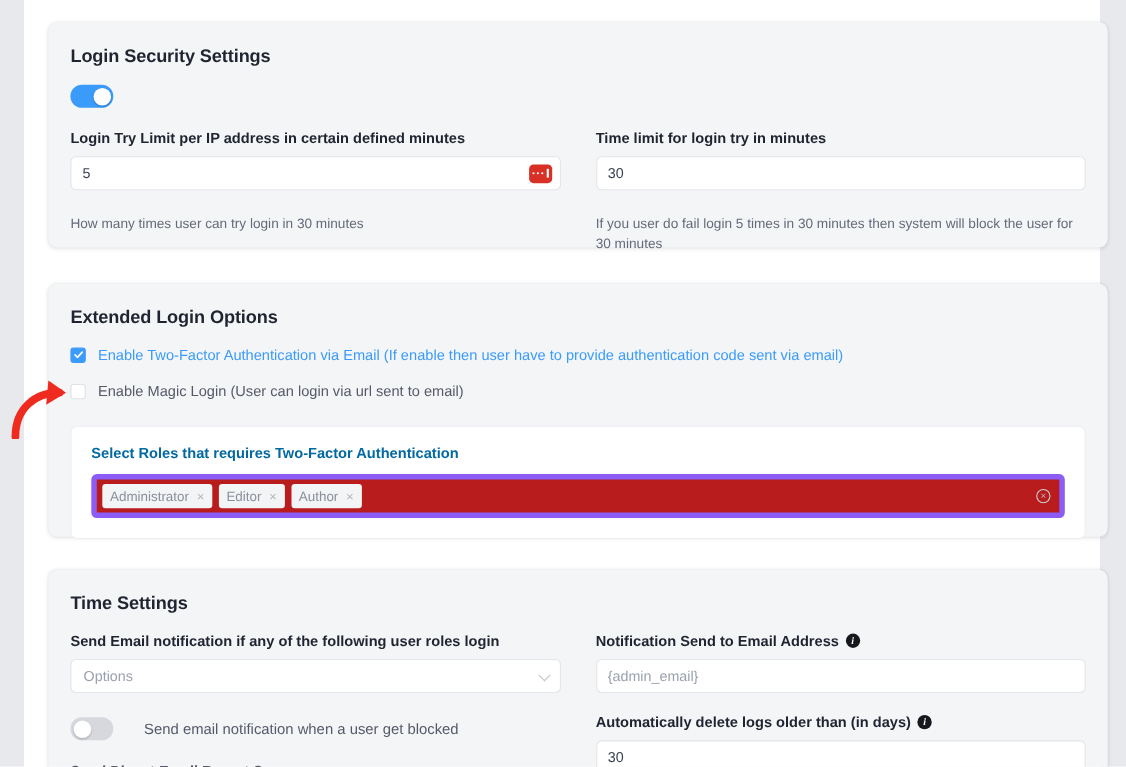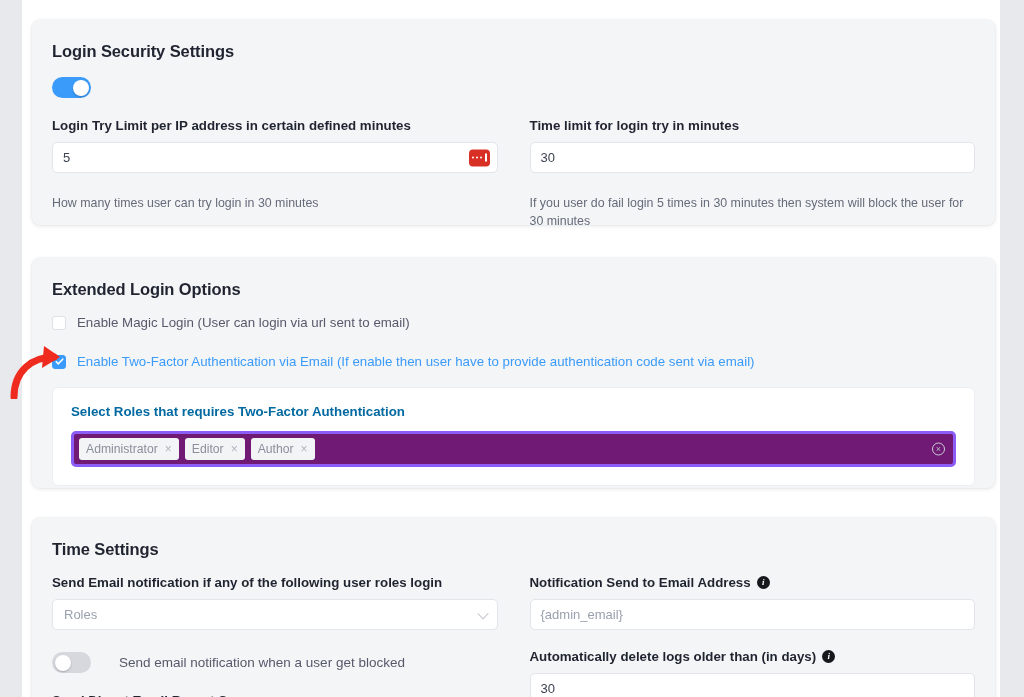--- a/index.html
+++ b/index.html
@@ -26,21 +26,21 @@
     background: #e8e9ec;
   }
   .content {
     position: absolute; top: 0; left: 22px; right: 24px; bottom: 0;
     background: #ffffff;
     padding: 0;
   }
 
   .card {
     position: absolute;
-    left: 10px;
+    left: 22px;
     width: 963px;
     background: #f4f5f7;
     border-radius: 8px;
     box-shadow: 0 1px 4px rgba(16,24,40,0.10), 0 0 0 1px rgba(16,24,40,0.025);
     padding: 22px 20px 20px 20px;
   }
   #card-login-security { top: 20px;  height: 205px; }
   #card-extended      { top: 258px; height: 230px; }
   #card-other         { top: 518px; height: 210px; }
 
@@ -141,23 +141,23 @@
     background: #ffffff;
     border: 1px solid #eceef1;
     border-radius: 6px;
     padding: 16px 18px 18px 18px;
   }
   .inner-title {
     font-size: 13.3px; font-weight: bold; color: #0369a1; margin-bottom: 12px;
   }
   .multiselect {
     position: relative;
-    border: 3px solid #8b5cf6;
+    border: 5px solid #8b5cf6;
     border-radius: 5px;
-    background: #701a75;
+    background: #b91c1c;
     min-height: 30px;
     display: flex; align-items: center; flex-wrap: wrap; gap: 6px;
     padding: 4px 30px 4px 5px;
   }
   .chip {
     display: inline-flex; align-items: center; gap: 7px;
     background: #f3f4f6;
     border-radius: 3px;
     padding: 2px 7px;
     font-size: 12.2px;
@@ -247,32 +247,32 @@
             <span class="val">30</span>
           </div>
           <div class="help-text">If you user do fail login 5 times in 30 minutes then system will block the user for 30 minutes</div>
         </div>
       </div>
     </section>
 
     <section class="card" id="card-extended">
       <h2 class="card-title">Extended Login Options</h2>
 
-      <div class="check-row">
-        <span class="checkbox"></span>
-        <span class="check-label">Enable Magic Login (User can login via url sent to email)</span>
-      </div>
-
       <div class="check-row" style="margin-bottom:18px;">
         <span class="checkbox checked">
           <svg width="9" height="9" viewBox="0 0 10 10">
             <path d="M1.4 5.2 L3.8 7.6 L8.6 2.4" fill="none" stroke="#ffffff" stroke-width="1.7" stroke-linecap="round" stroke-linejoin="round"></path>
           </svg>
         </span>
         <span class="check-label active">Enable Two-Factor Authentication via Email (If enable then user have to provide authentication code sent via email)</span>
+      </div>
+
+      <div class="check-row">
+        <span class="checkbox"></span>
+        <span class="check-label">Enable Magic Login (User can login via url sent to email)</span>
       </div>
 
       <div class="inner-panel">
         <div class="inner-title">Select Roles that requires Two-Factor Authentication</div>
         <div class="multiselect">
           <span class="chip">
             <span>Administrator</span>
             <span class="x">×</span>
           </span>
           <span class="chip">
@@ -288,21 +288,21 @@
       </div>
     </section>
 
     <section class="card" id="card-other">
       <h2 class="card-title">Time Settings</h2>
 
       <div class="grid2">
         <div class="col">
           <div class="field-label">Send Email notification if any of the following user roles login</div>
           <div class="select">
-            <span>Roles</span>
+            <span>Options</span>
             <span class="chev"></span>
           </div>
 
           <div class="toggle-row" style="margin-top:22px;margin-bottom:0;gap:28px;">
             <div class="toggle">
               <span class="knob"></span>
             </div>
             <span class="toggle-label">Send email notification when a user get blocked</span>
           </div>
 

